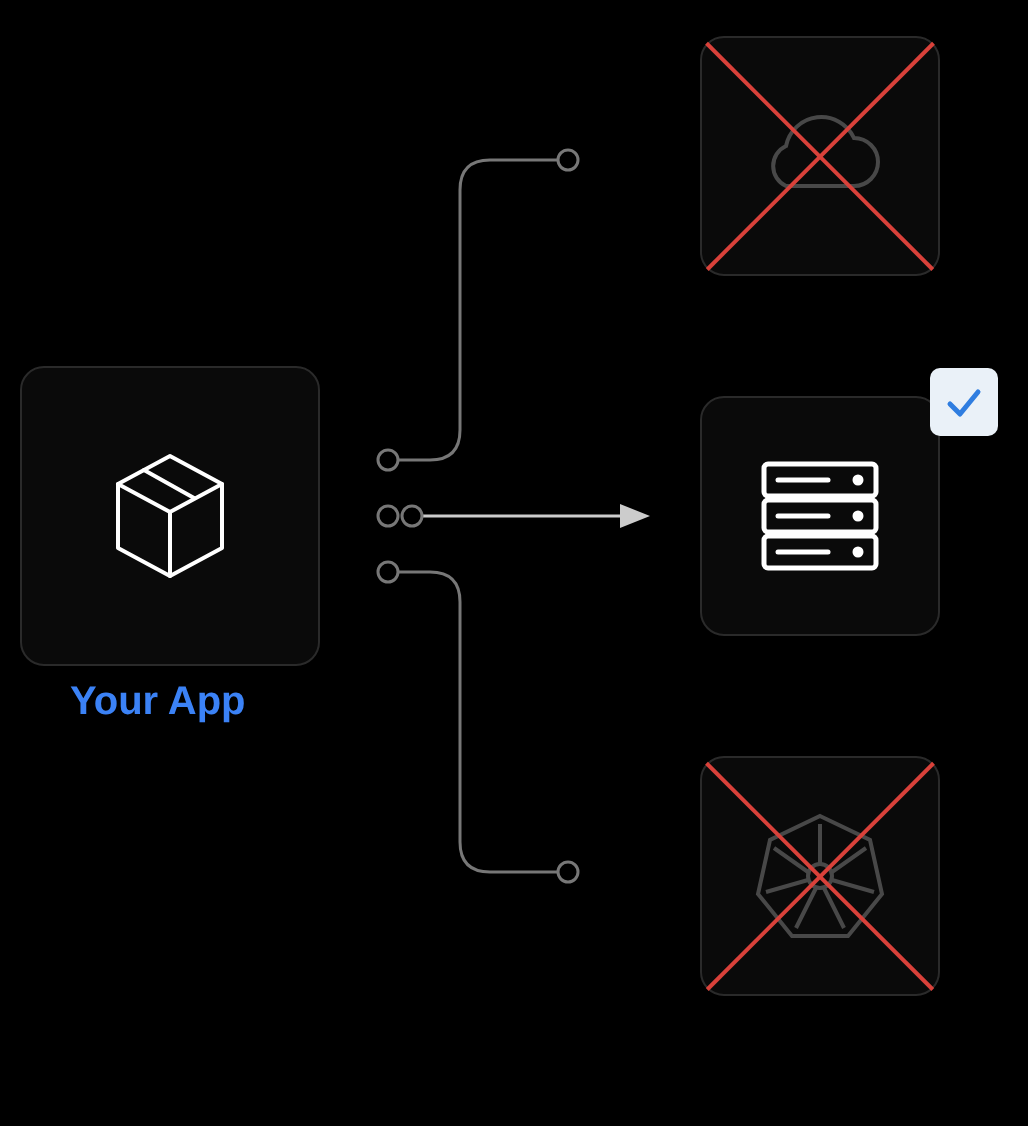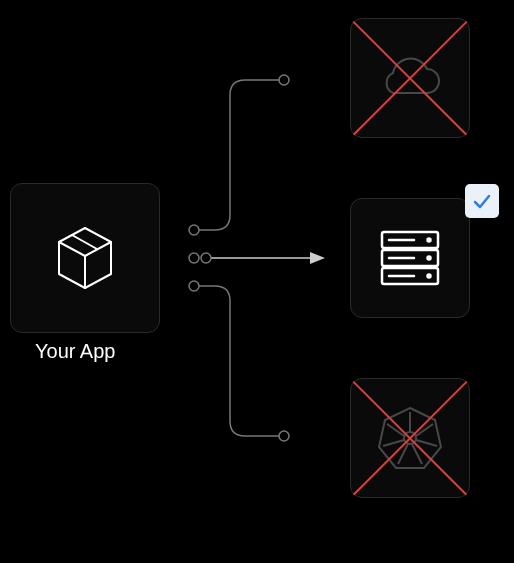--- a/index.html
+++ b/index.html
@@ -41,23 +41,23 @@
       top: 198px;
     }
     .target-k8s {
       left: 350px;
       top: 378px;
     }
     .source-label {
       position: absolute;
       left: 35px;
       top: 340px;
-      color: #ffffff;
+      color: #3b82f6;
       font-size: 20px;
-      font-weight: 400;
+      font-weight: 700;
     }
     .cross {
       position: absolute;
       width: 100%;
       height: 100%;
       pointer-events: none;
     }
     .cross::before, .cross::after {
       content: "";
       position: absolute;

